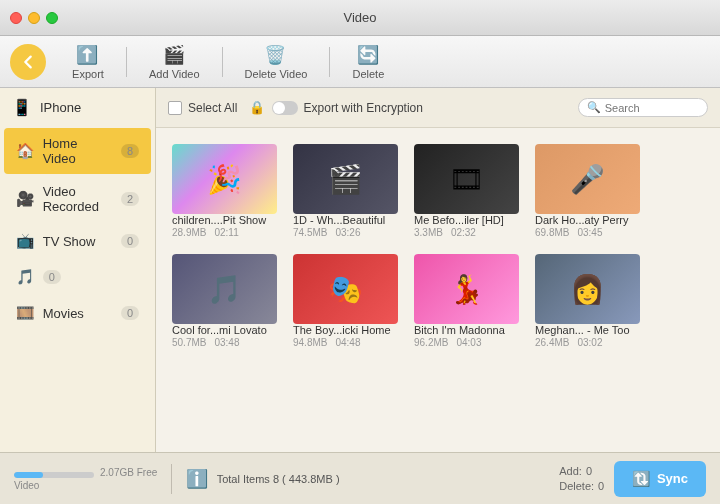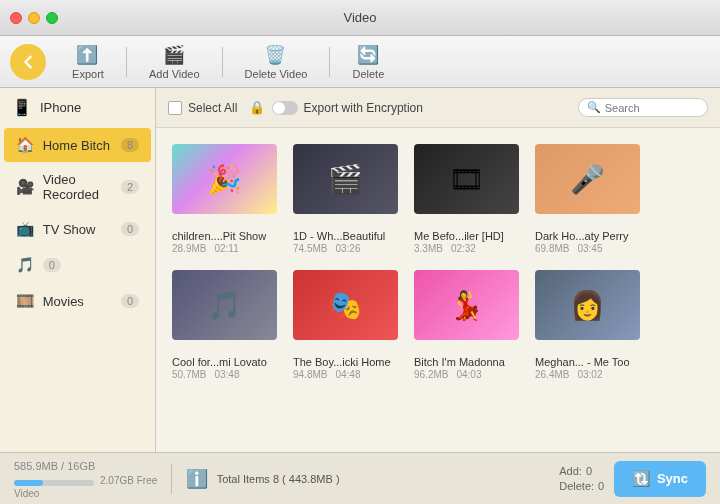--- a/index.html
+++ b/index.html
@@ -250,21 +250,21 @@
       width: 100%;
       height: 100%;
       display: flex;
       align-items: center;
       justify-content: center;
       font-size: 28px;
     }
     .video-title {
       font-size: 11px;
       color: #333;
-      margin-top: 16px;
+      margin-top: 0;
       white-space: nowrap;
       overflow: hidden;
       text-overflow: ellipsis;
     }
     .video-meta {
       font-size: 10px;
       color: #999;
       display: flex;
       gap: 8px;
       margin-top: 1px;
@@ -389,21 +389,21 @@
 
 <div class="main-area">
 
   <div class="sidebar">
     <div class="sidebar-device">
       <span class="device-icon">📱</span>
       <span>IPhone</span>
     </div>
     <div class="sidebar-item active">
       <span class="item-icon">🏠</span>
-      <span class="item-label">Home Bitch</span>
+      <span class="item-label">Home Video</span>
       <span class="item-count">8</span>
     </div>
     <div class="sidebar-item">
       <span class="item-icon">🎥</span>
       <span class="item-label">Video Recorded</span>
       <span class="item-count">2</span>
     </div>
     <div class="sidebar-item">
       <span class="item-icon">📺</span>
       <span class="item-label">TV Show</span>
@@ -519,23 +519,20 @@
       <span>26.4MB</span>
       <span>03:02</span>
     </div>
   </div>
       </div>
   </div>
 </div>
 
 <div class="status-bar">
   <div class="storage-info">
-    <div class="storage-main">
-      <span>585.9MB</span><span> / </span><span>16GB</span>
-    </div>
     <div style="display:flex;align-items:flex-end;gap:6px;">
       <div class="storage-bar">
         <div class="storage-bar-fill" id="storage-fill" style="width: 36%;"></div>
       </div>
       <span class="storage-type">2.07GB Free</span>
     </div>
     <span class="storage-type">Video</span>
   </div>
   <div class="status-divider"></div>
   <div class="items-info">

